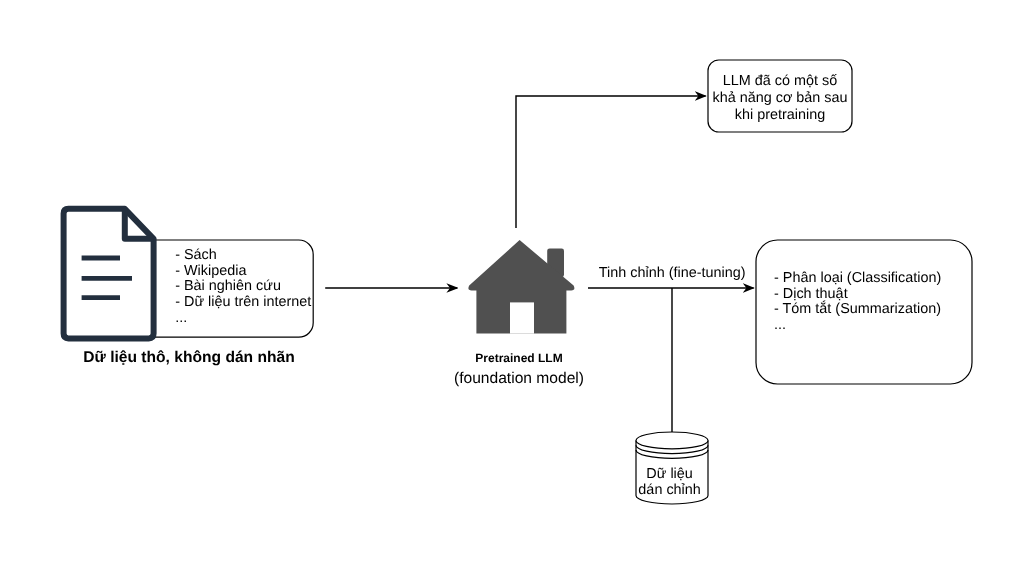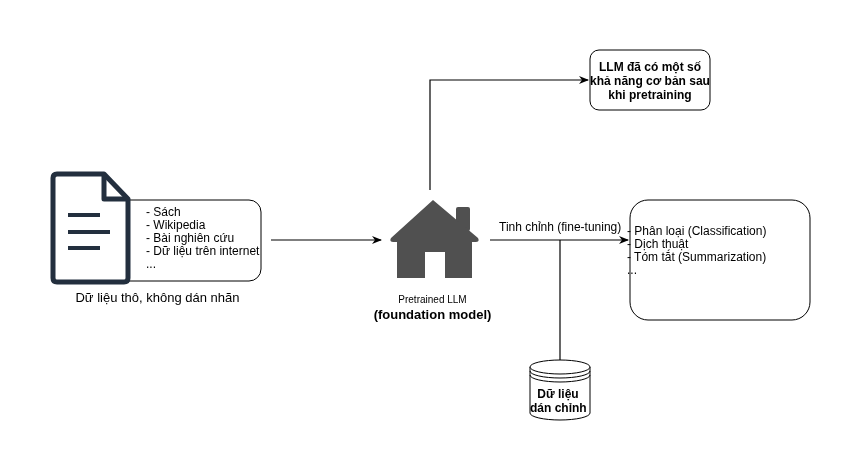--- a/index.html
+++ b/index.html
@@ -1,21 +1,21 @@
 <!DOCTYPE html>
 <html><head>
 <meta charset="utf-8">
 <style>
   html, body { margin:0; padding:0; background:#ffffff; }
   body { width:861px; height:471px; position:relative; overflow:hidden;
          font-family:"Liberation Sans", sans-serif; color:#000; }
   svg { position:absolute; left:0; top:0; }
   .txt { position:absolute; font-size:12px; line-height:13px; white-space:nowrap; }
-  .center { text-align:center;font-weight:bold; }
-  .bold { font-weight:normal; }
+  .center { text-align:center; }
+  .bold { font-weight:bold; }
 </style>
 </head>
 <body>
 
 <svg width="861" height="471" viewBox="0 0 861 471">
   <defs>
     <marker id="arrow" markerWidth="10" markerHeight="10" refX="9" refY="5" orient="auto" markerUnits="userSpaceOnUse">
       <path d="M0,1 L10,5 L0,9 L3,5 Z" fill="#000"></path>
     </marker>
   </defs>
@@ -70,21 +70,21 @@
 <div class="txt center" style="left:360px; top:307px; width:145px; font-size:13px; line-height:15px;">(foundation model)</div>
 
 <div class="txt center" style="left:590px; top:60px; width:120px; line-height:14px;">
   <div>LLM đã có một số</div>
   <div>khả năng cơ bản sau</div>
   <div>khi pretraining</div>
 </div>
 
 <div class="txt" style="left:499px; top:221px;">Tinh chỉnh (fine-tuning)</div>
 
-<div class="txt" style="left:627px; top:225px;">
+<div class="txt" style="left:645px; top:225px;">
   <div>- Phân loại (Classification)</div>
   <div>- Dịch thuật</div>
   <div>- Tóm tắt (Summarization)</div>
   <div>...</div>
 </div>
 
 <div class="txt center" style="left:530px; top:387px; width:56px; line-height:14px;">
   <div>Dữ liệu</div>
   <div>dán chỉnh</div>
 </div>

